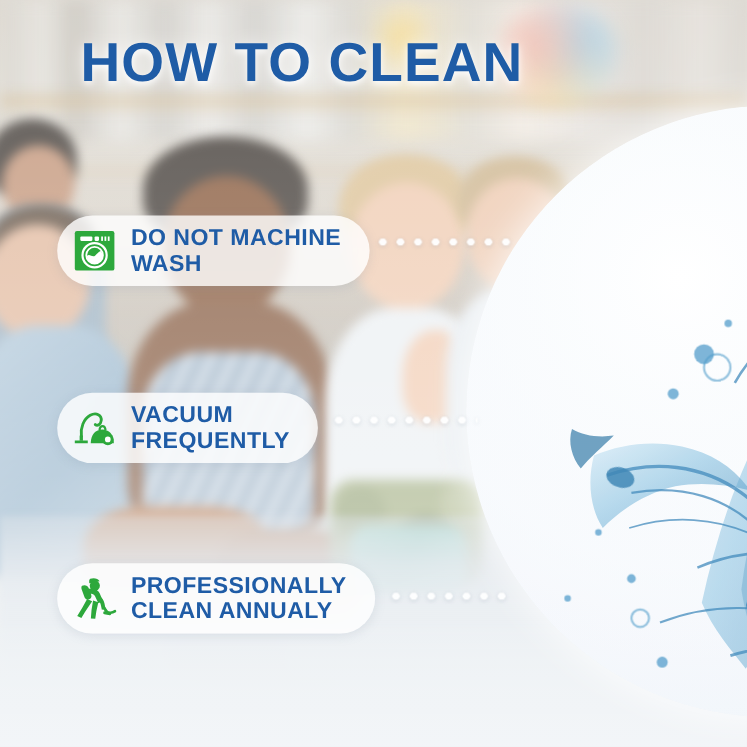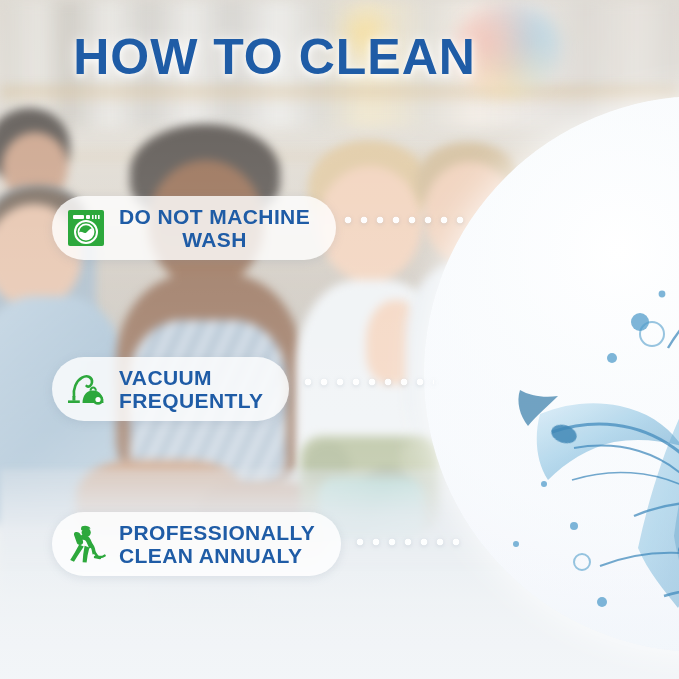--- a/index.html
+++ b/index.html
@@ -249,21 +249,21 @@
   .badge .label {
     font-size:21px;
     line-height:23px;
     font-weight:bold;
     color:#1f5ca6;
     letter-spacing:.4px;
     white-space:pre-line;
     text-transform:uppercase;
   }
 
-  .badge-1 { left:52px; top:196px;text-align:center; }
+  .badge-1 { left:52px; top:196px; }
   .badge-2 { left:52px; top:357px; }
   .badge-3 { left:52px; top:512px; }
 </style>
 </head>
 <body>
 
 <div id="stage">
 
   <div class="photo">
     <div class="bg-room"></div>

